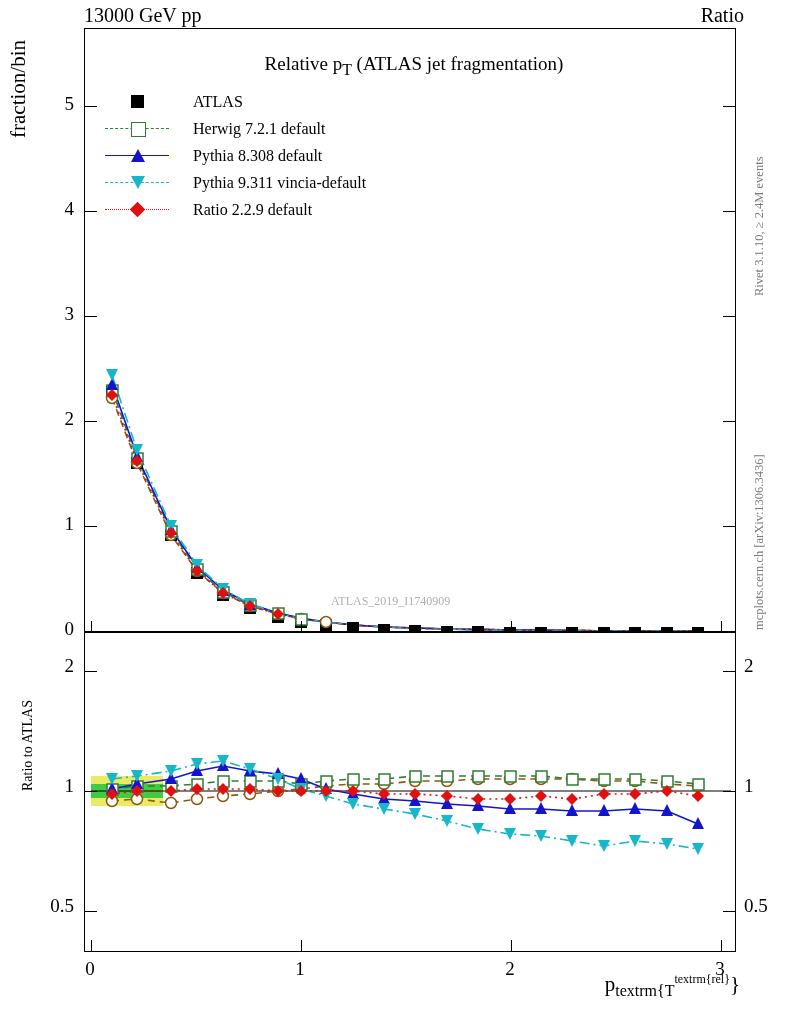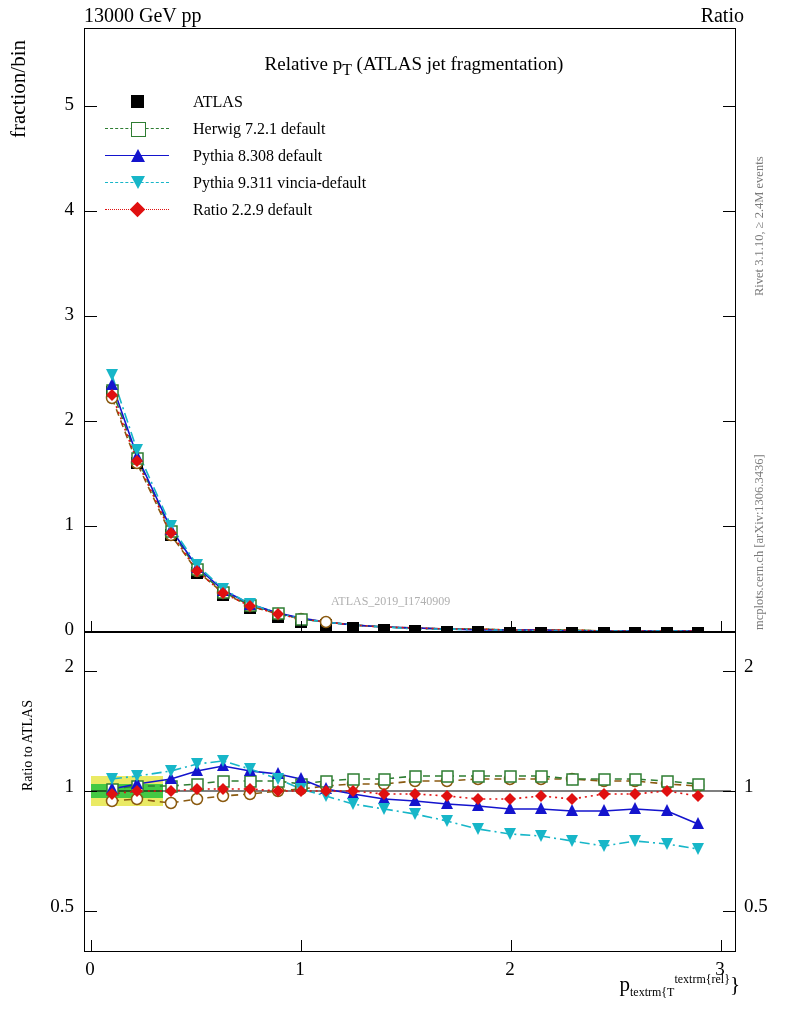--- a/index.html
+++ b/index.html
@@ -50,21 +50,21 @@
   .mk{position:absolute;left:26px;top:3px;width:13px;height:13px;}
   .mk.sq{background:#000;}
   .mk.circ{border:1.6px solid #8a5a10;border-radius:50%;background:#fff;}
   .mk.osq{border:1.6px solid #2e7d32;background:#fff;}
   .mk.up{width:0;height:0;border-left:7px solid transparent;border-right:7px solid transparent;border-bottom:13px solid #1414cd;}
   .mk.dn{width:0;height:0;border-left:7px solid transparent;border-right:7px solid transparent;border-top:13px solid #17b6c8;}
   .mk.dia{background:#e01010;transform:rotate(45deg);width:11px;height:11px;left:27px;top:4px;}
 
   
   .xaxis-title{position:absolute;right:46px;top:972px;font-size:21px;}
-  .xaxis-title sub{font-size:12px;}
+  .xaxis-title sub{font-size:16px;}
   .xaxis-title sup{font-size:12px;}
 
   svg{display:block;}
 </style>
 </head>
 <body>
 
 <div class="page">
 
   <div class="hdr-left">13000 GeV pp</div>

